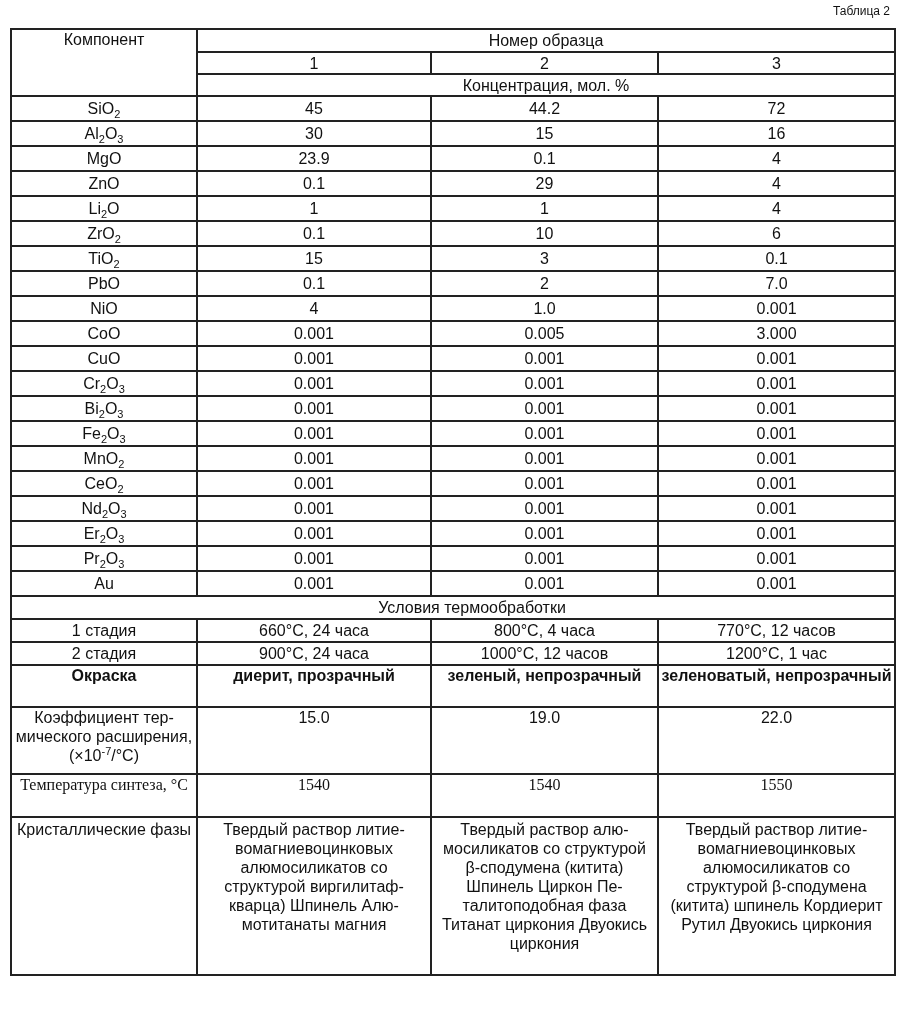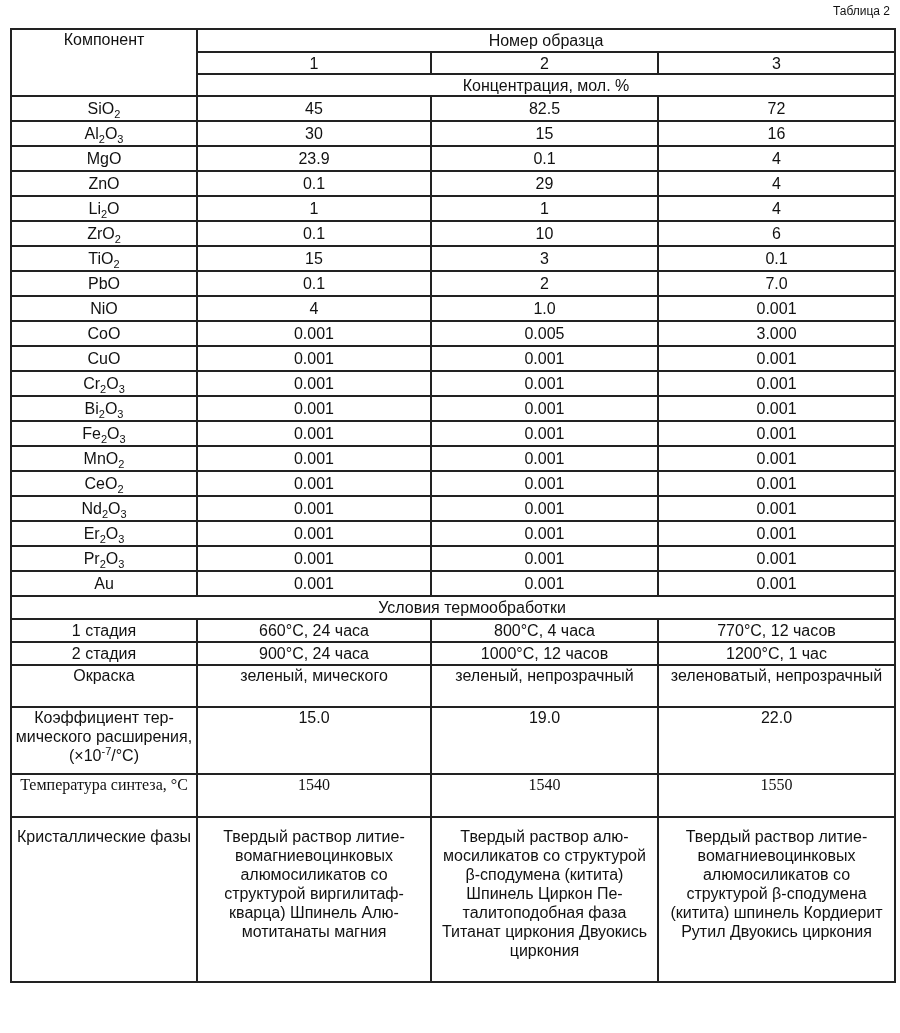--- a/index.html
+++ b/index.html
@@ -11,24 +11,24 @@
   td { border: 2px solid #222; text-align: center; vertical-align: middle;
        padding: 0 2px; line-height: 19px; }
   col.c0 { width: 186px; } col.c1 { width: 234px; } col.c2 { width: 227px; } col.c3 { width: 237px; }
   tr.h1 td { height: 21px; border-radius: 17px; }
   tr.h2 td { height: 20px; }
   tr.h3 td { height: 20px; border-radius: 10px; }
   tr.dr td { height: 23px; }
   tr.sec td { height: 21px; padding-left: 40px; }
   tr.st td { height: 21px; margin-left: 24px; }
   td.top { vertical-align: top; }
-  tr.okr td { height: 40px; }
+  tr.okr td { height: 40px; font-weight: bold; }
   tr.kte td { height: 65px; }
   tr.ts td { height: 41px; font-family: Liberation Serif, serif; }
-  tr.kf td { height: 154px; padding-top: 9px; }
+  tr.kf td { height: 154px; padding-top: 2px; }
   sub, sup { font-size: 11px; line-height: 0; }
   sub { vertical-align: -4px; }
   sup { vertical-align: 6px; }
 </style>
 </head>
 <body>
 
 <div class="caption">Таблица 2</div>
 
 <table>
@@ -49,21 +49,21 @@
       <td>3</td>
     </tr>
     <tr class="h3">
       <td colspan="3">Концентрация, мол. %</td>
     </tr>
   </tbody>
   <tbody id="comp-body">
       <tr class="dr">
         <td><span>SiO</span><sub>2</sub><span></span><sub></sub></td>
         <td>45</td>
-        <td>82.5</td>
+        <td>44.2</td>
         <td>72</td>
       </tr>
       <tr class="dr">
         <td><span>Al</span><sub>2</sub><span>O</span><sub>3</sub></td>
         <td>30</td>
         <td>15</td>
         <td>16</td>
       </tr>
       <tr class="dr">
         <td><span>MgO</span><sub></sub><span></span><sub></sub></td>
@@ -185,21 +185,21 @@
       <td>770°C, 12 часов</td>
     </tr>
     <tr class="st">
       <td>2 стадия</td>
       <td>900°C, 24 часа</td>
       <td>1000°C, 12 часов</td>
       <td>1200°C, 1 час</td>
     </tr>
     <tr class="okr">
       <td class="top">Окраска</td>
-      <td class="top">зеленый, мического</td>
+      <td class="top">диерит, прозрачный</td>
       <td class="top">зеленый, непрозрачный</td>
       <td class="top">зеленоватый, непрозрачный</td>
     </tr>
     <tr class="kte">
       <td class="top"><span>Коэффициент тер­мического расши­рения, (×10</span><sup>-7</sup><span>/°C)</span></td>
       <td class="top">15.0</td>
       <td class="top">19.0</td>
       <td class="top">22.0</td>
     </tr>
     <tr class="ts">

